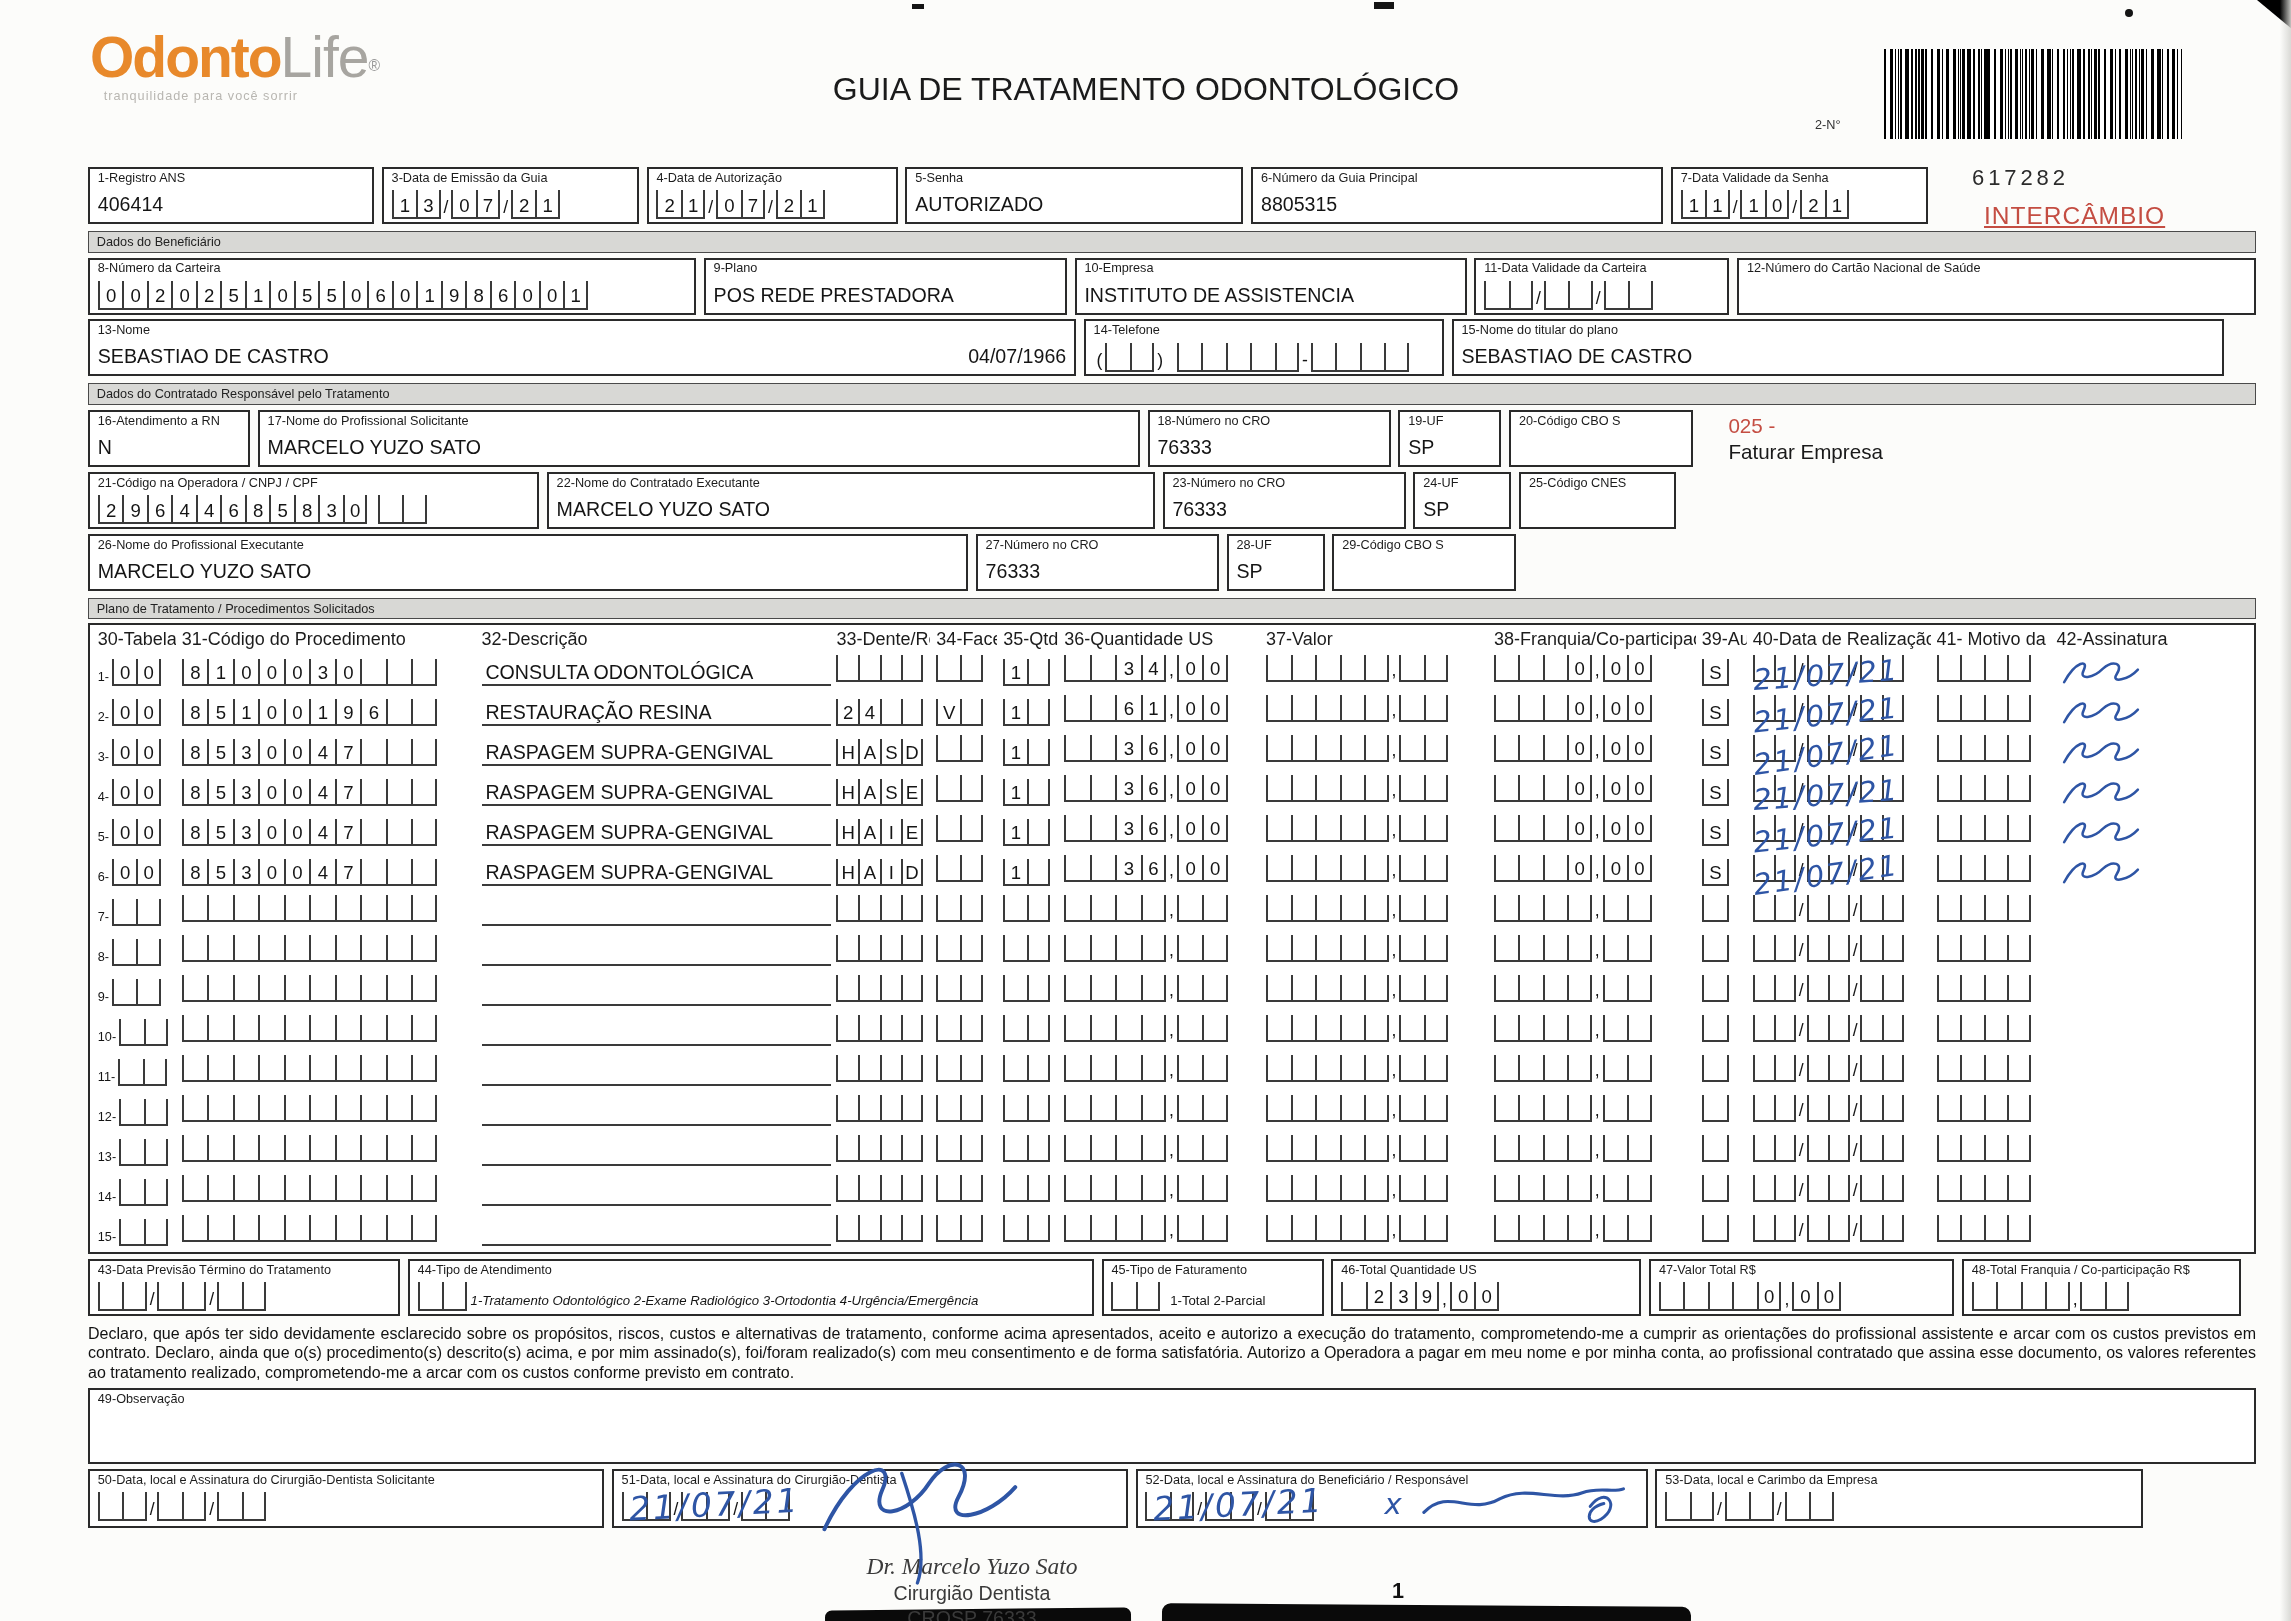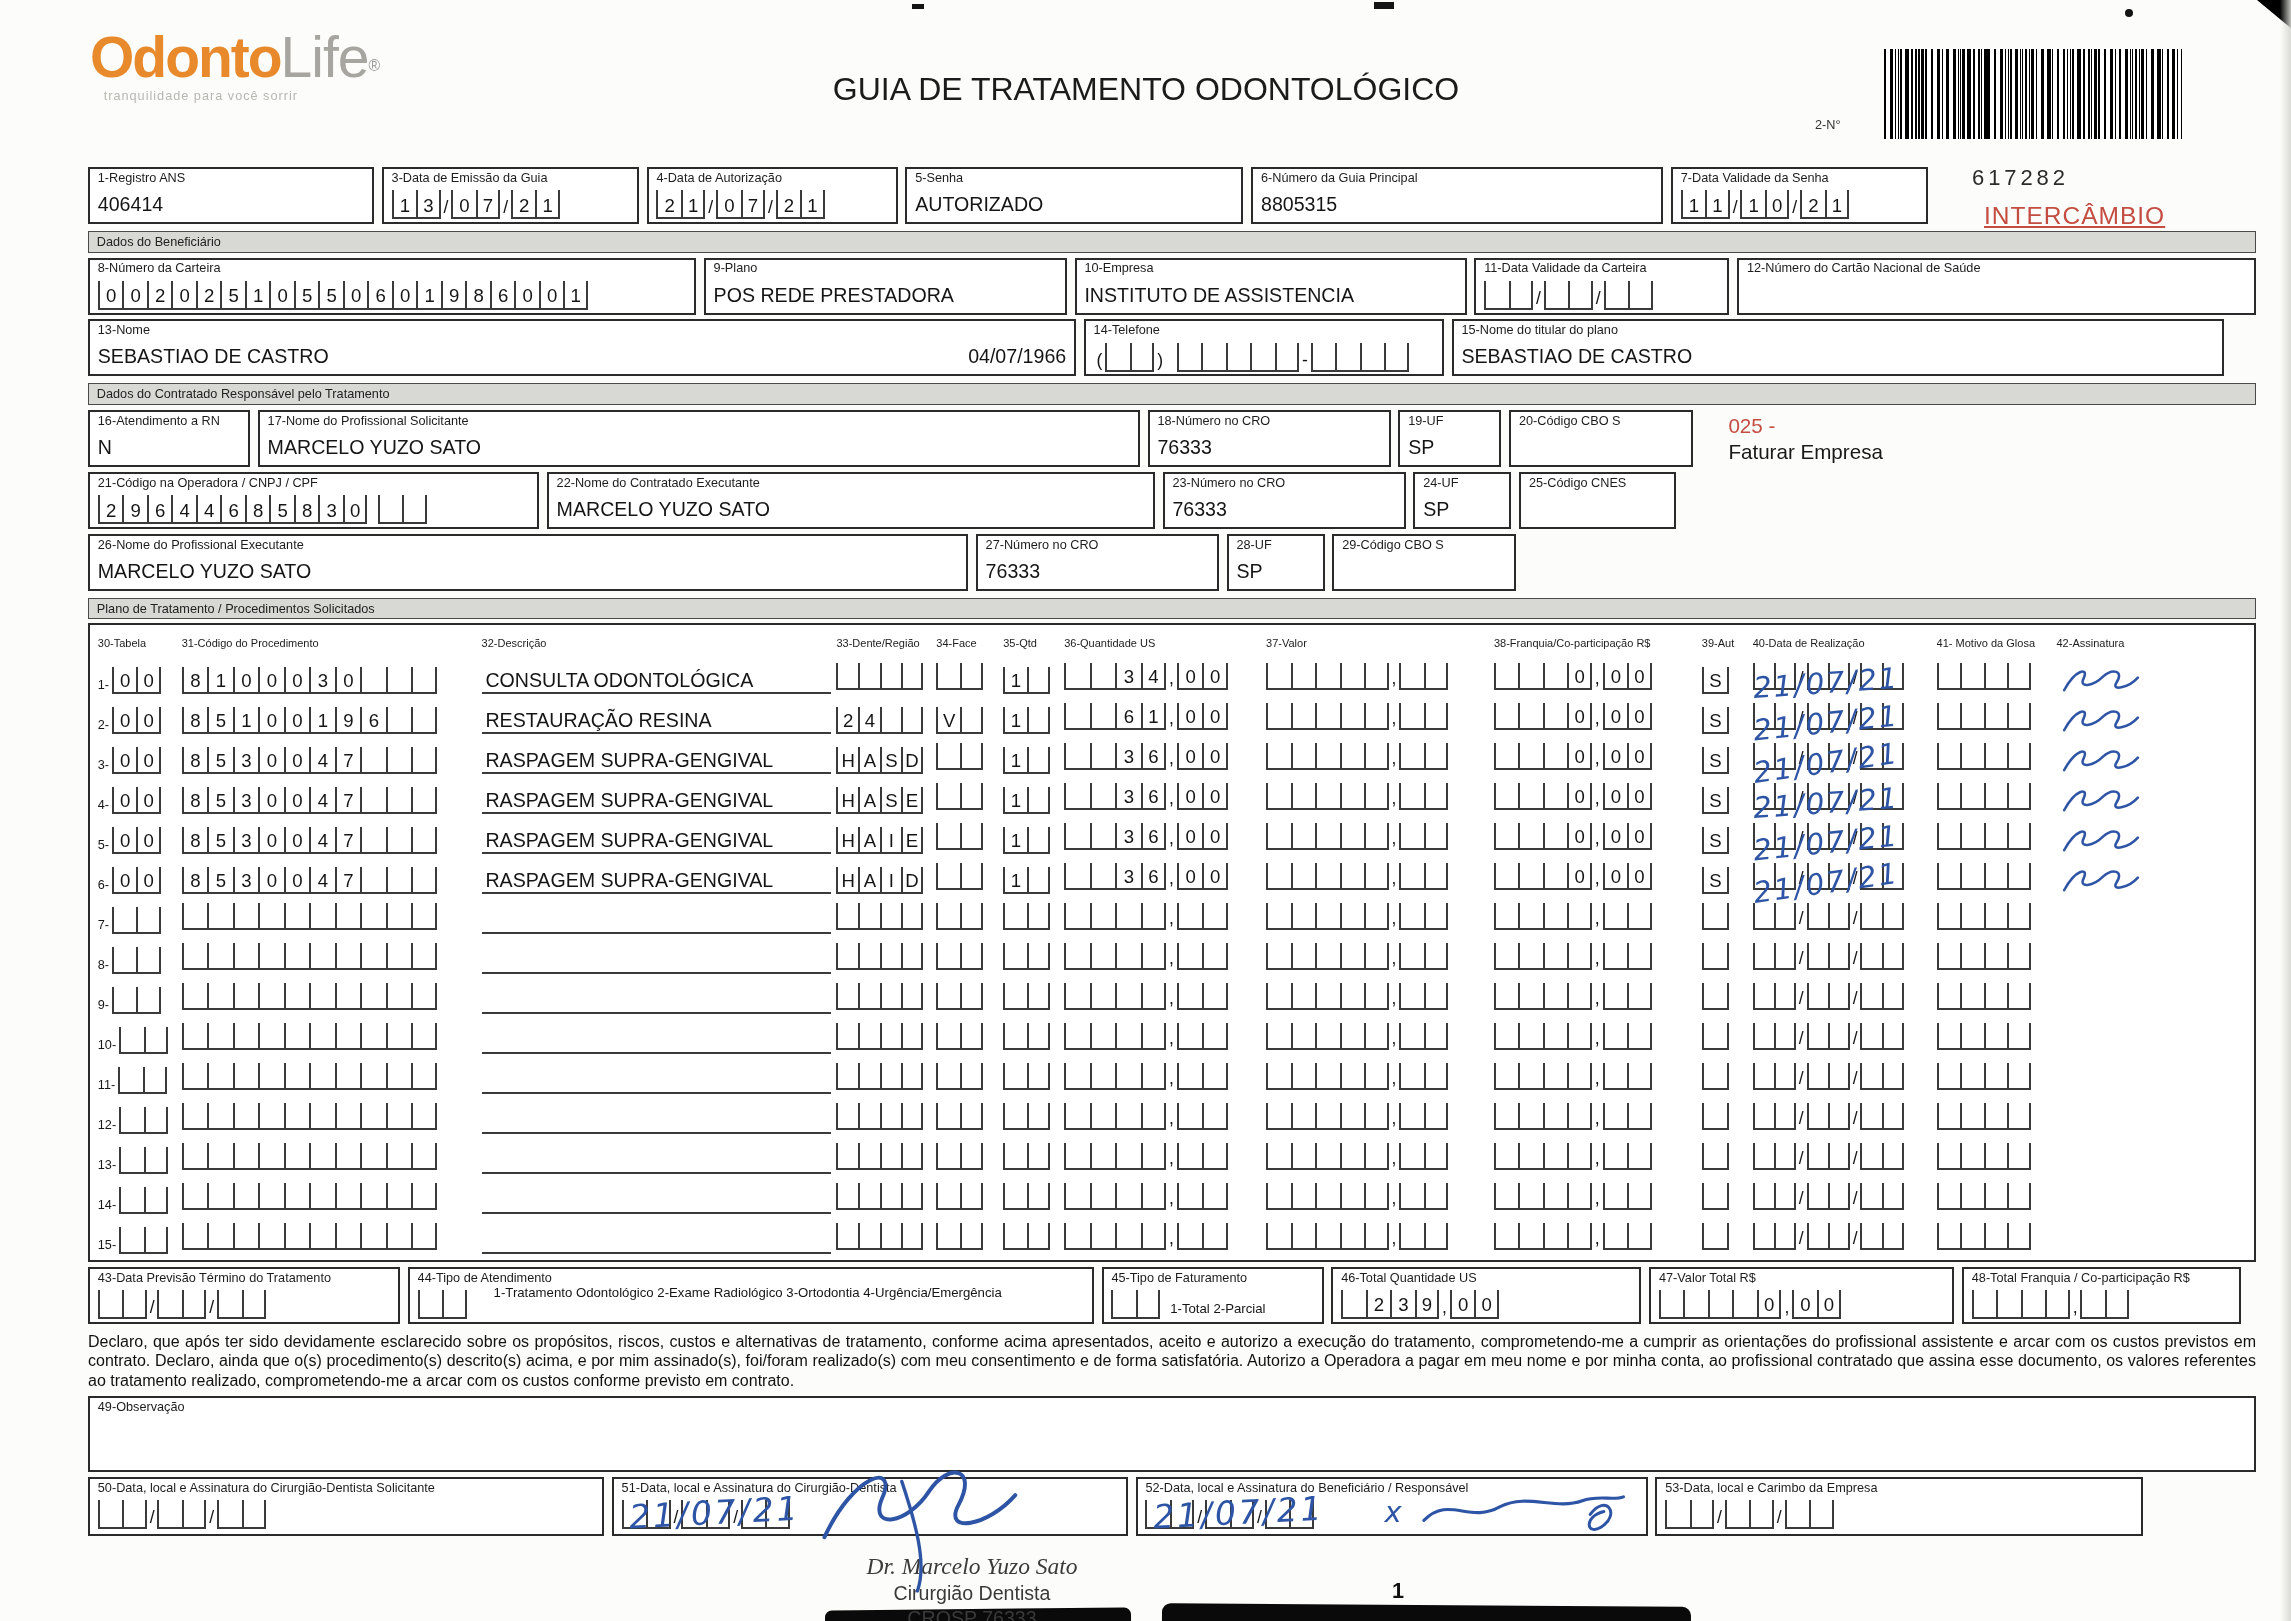--- a/index.html
+++ b/index.html
@@ -35,21 +35,21 @@
   .comb{display:inline-flex;align-items:flex-end;margin-top:4.9px;height:29px;}
   .cgroup{display:inline-flex;height:100%;}
   .ccell{box-sizing:border-box;border-left:2px solid #3a3a3a;border-bottom:2.9px solid #3a3a3a;display:flex;align-items:flex-end;justify-content:center;font-size:18.6px;line-height:1.1;height:100%;padding-bottom:1px;}
   .cgroup .ccell:last-child{border-right:2px solid #3a3a3a;}
   .csep{font-size:17.6px;padding:0 2.9px 1px;white-space:pre;}
   .c22 .ccell{width:21.6px}.c24 .ccell{width:23.5px}.c25 .ccell{width:24.5px}.c26 .ccell{width:25.5px}.c28 .ccell{width:27.4px}
 
   
   .proc-wrap{margin:3.9px 0 0 88px;width:2168px;box-sizing:border-box;border:2px solid #2a2a2a;background:#fff;}
   .pgrid{display:grid;grid-template-columns:78px 294px 349px 94px 61px 55px 196px 222px 202px 45px 178px 114px 1fr;column-gap:5.9px;align-items:end;padding:0 7.8px;}
-  .phead{font-size:11px;padding:3.9px 7.8px 1px;align-items:start;height:21.6px;color:#1c1c1c;margin-top:8px;}
+  .phead{font-size:18px;padding:3.9px 7.8px 1px;align-items:start;height:21.6px;color:#1c1c1c;}
   .phead span{white-space:nowrap;overflow:hidden;}
   .prow{height:40px;}
   .prow > *{margin-bottom:5.9px;}
   .prow .comb{height:27.4px;margin-top:0;}
   .cfirst{display:flex;align-items:flex-end;}
   .pnum{font-size:12.7px;padding:0 2.9px 2px 0;}
   .c-desc{height:31px;border-bottom:2.9px solid #3a3a3a;font-size:19.6px;display:flex;align-items:flex-end;padding:0 3.9px;white-space:nowrap;overflow:visible;}
   .c-data{position:relative;}
   .c-sig{display:flex;align-items:flex-end;margin-bottom:2px;}
 
@@ -2156,21 +2156,21 @@
           </span>
           <span class="csep">/</span>
           <span class="cgroup">
             <span class="ccell"></span>
             <span class="ccell"></span>
           </span>
         </span>
     </div>
     <div class="field" style="width:686px">
       <span class="lbl">44-Tipo de Atendimento</span>
-      <div style="display:flex;align-items:flex-start;gap:27px;">
+      <div style="display:flex;align-items:flex-end;gap:4px;font-style:italic;">
         <span class="comb c25">
             <span class="cgroup">
               <span class="ccell"></span>
               <span class="ccell"></span>
             </span>
           </span>
         <span style="font-size:13.2px;padding-bottom:2.9px;">1-Tratamento Odontológico  2-Exame Radiológico  3-Ortodontia  4-Urgência/Emergência</span>
       </div>
     </div>
     <div class="field" style="width:222px">

